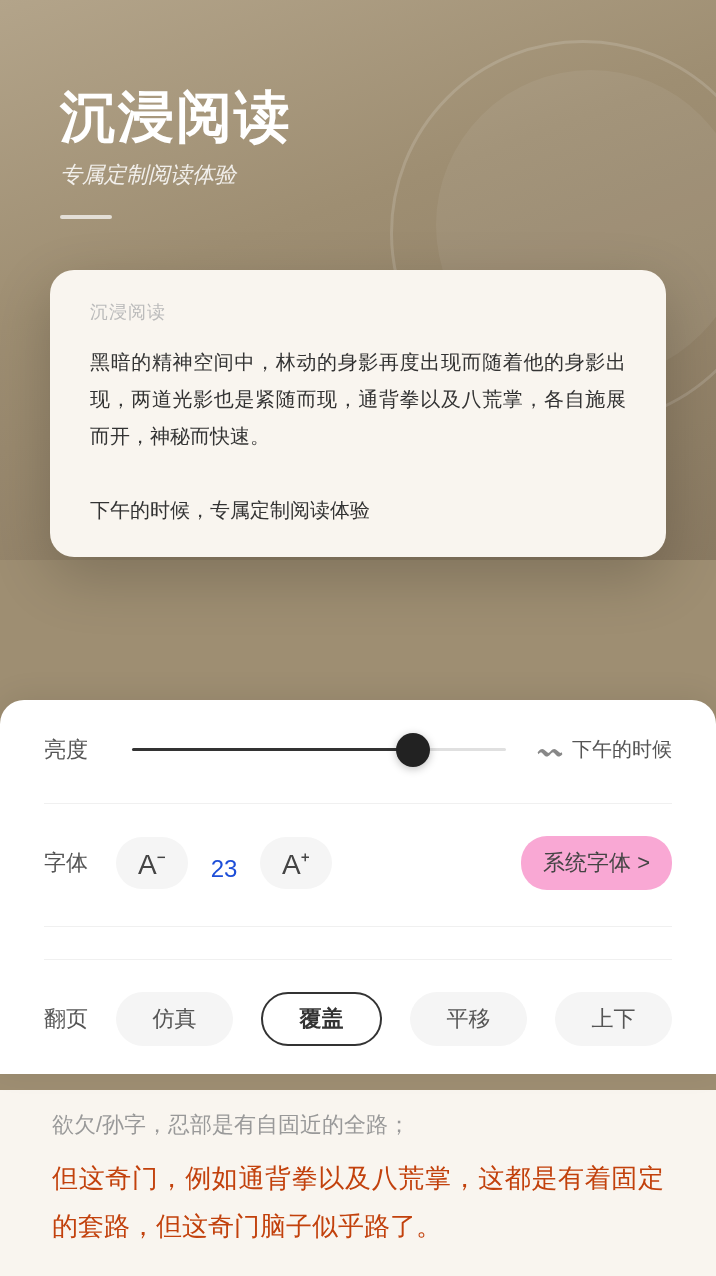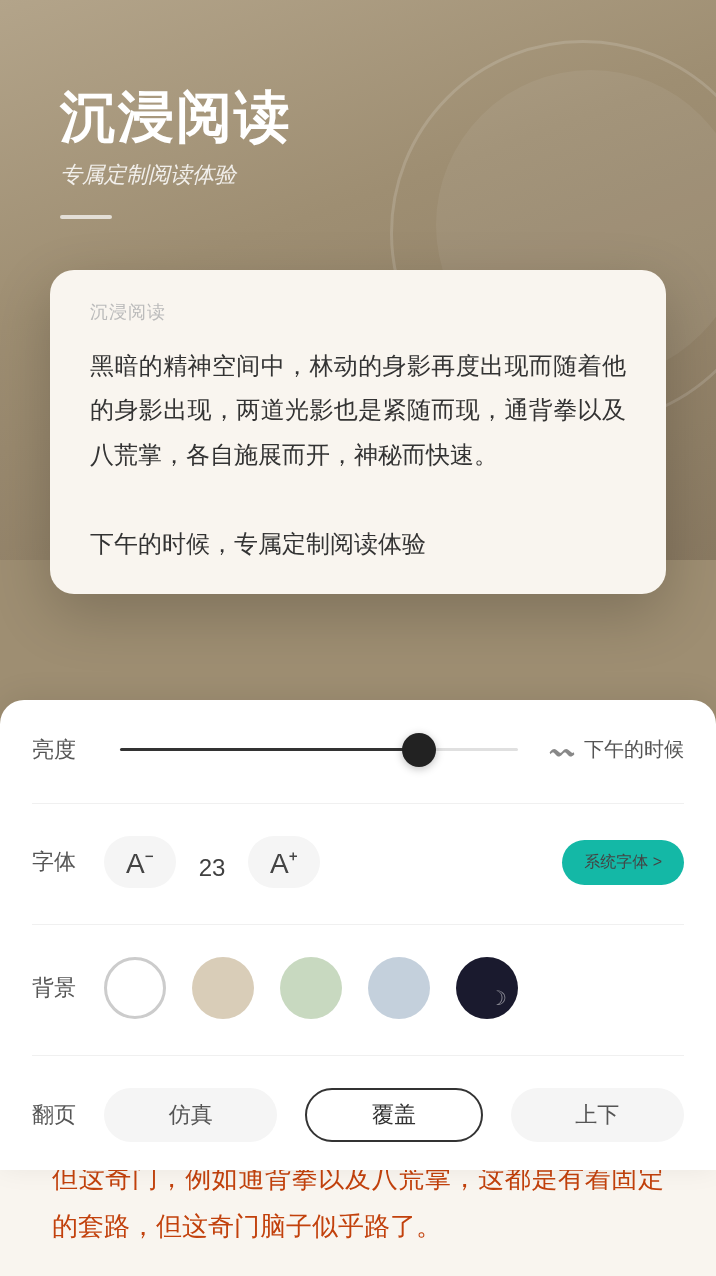--- a/index.html
+++ b/index.html
@@ -89,35 +89,35 @@
     }
 
     .book-label {
       font-size: 18px;
       color: #bbb;
       margin-bottom: 20px;
       letter-spacing: 1px;
     }
 
     .reading-text {
-      font-size: 24px;
+      font-size: 20px;
       line-height: 1.85;
       color: #333;
       text-align: justify;
     }
 
     
     .control-panel {
       position: absolute;
       top: 700px;
       left: 0;
       right: 0;
       background: #fff;
       border-radius: 24px 24px 0 0;
-      padding: 32px 32px 28px;
+      padding: 32px 44px 28px;
       z-index: 20;
       box-shadow: 0 -4px 30px rgba(0,0,0,0.08);
     }
 
     
     .row {
       display: flex;
       align-items: center;
       margin-bottom: 36px;
     }
@@ -207,32 +207,32 @@
       display: flex;
       align-items: center;
       justify-content: center;
       font-size: 28px;
       color: #444;
       cursor: pointer;
     }
 
     .font-size-value {
       font-size: 24px;
-      color: #404040;
+      color: #1d4ed8;
       width: 36px;
       text-align: center;
       margin-top: 12px;
     }
 
     .font-family-btn {
       margin-left: auto;
-      background: #14b8a6;
+      background: #f9a8d4;
       border-radius: 26px;
       padding: 12px 22px;
-      font-size: 16px;
+      font-size: 22px;
       color: #444;
       display: flex;
       align-items: center;
       gap: 8px;
       cursor: pointer;
     }
 
     
     .bg-options {
       display: flex;
@@ -294,21 +294,21 @@
       font-size: 22px;
       color: #555;
       background: #f5f5f5;
       cursor: pointer;
     }
 
     .page-btn.active {
       background: transparent;
       border: 2.5px solid #333;
       color: #333;
-      font-weight: 400;
+      font-weight: 700;
     }
 
     
     .bottom-text-area {
       position: absolute;
       top: 1090px;
       left: 0;
       right: 0;
       background: #f9f5ef;
       padding: 20px 52px 60px;
@@ -377,38 +377,29 @@
         <span>A⁺</span>
       </div>
       <div class="font-family-btn">
         <span>系统字体 &gt;</span>
       </div>
     </div>
   </div>
 
   <div class="panel-divider"></div>
 
-  <div class="row">
-    <span class="row-label">背景</span>
-    <div class="bg-options">
-      <div class="bg-circle bg-white"></div>
-      <div class="bg-circle bg-beige"></div>
-      <div class="bg-circle bg-green"></div>
-      <div class="bg-circle bg-blue"></div>
-      <div class="bg-circle bg-black"></div>
-    </div>
-  </div>
 
   <div class="panel-divider"></div>
 
   <div class="row" style="margin-bottom: 0;">
     <span class="row-label">翻页</span>
     <div class="page-options">
       <div class="page-btn">仿真</div>
       <div class="page-btn active">覆盖</div>
+      <div class="page-btn">平移</div>
       <div class="page-btn">上下</div>
     </div>
   </div>
 
 </div>
 
 <div class="bottom-text-area">
   <div class="bottom-text-blurred">欲欠/孙字，忍部是有自固近的全路；</div>
   <div class="bottom-text">但这奇门，例如通背拳以及八荒掌，这都是有着固定的套路，但这奇门脑子似乎路了。</div>
 </div>

